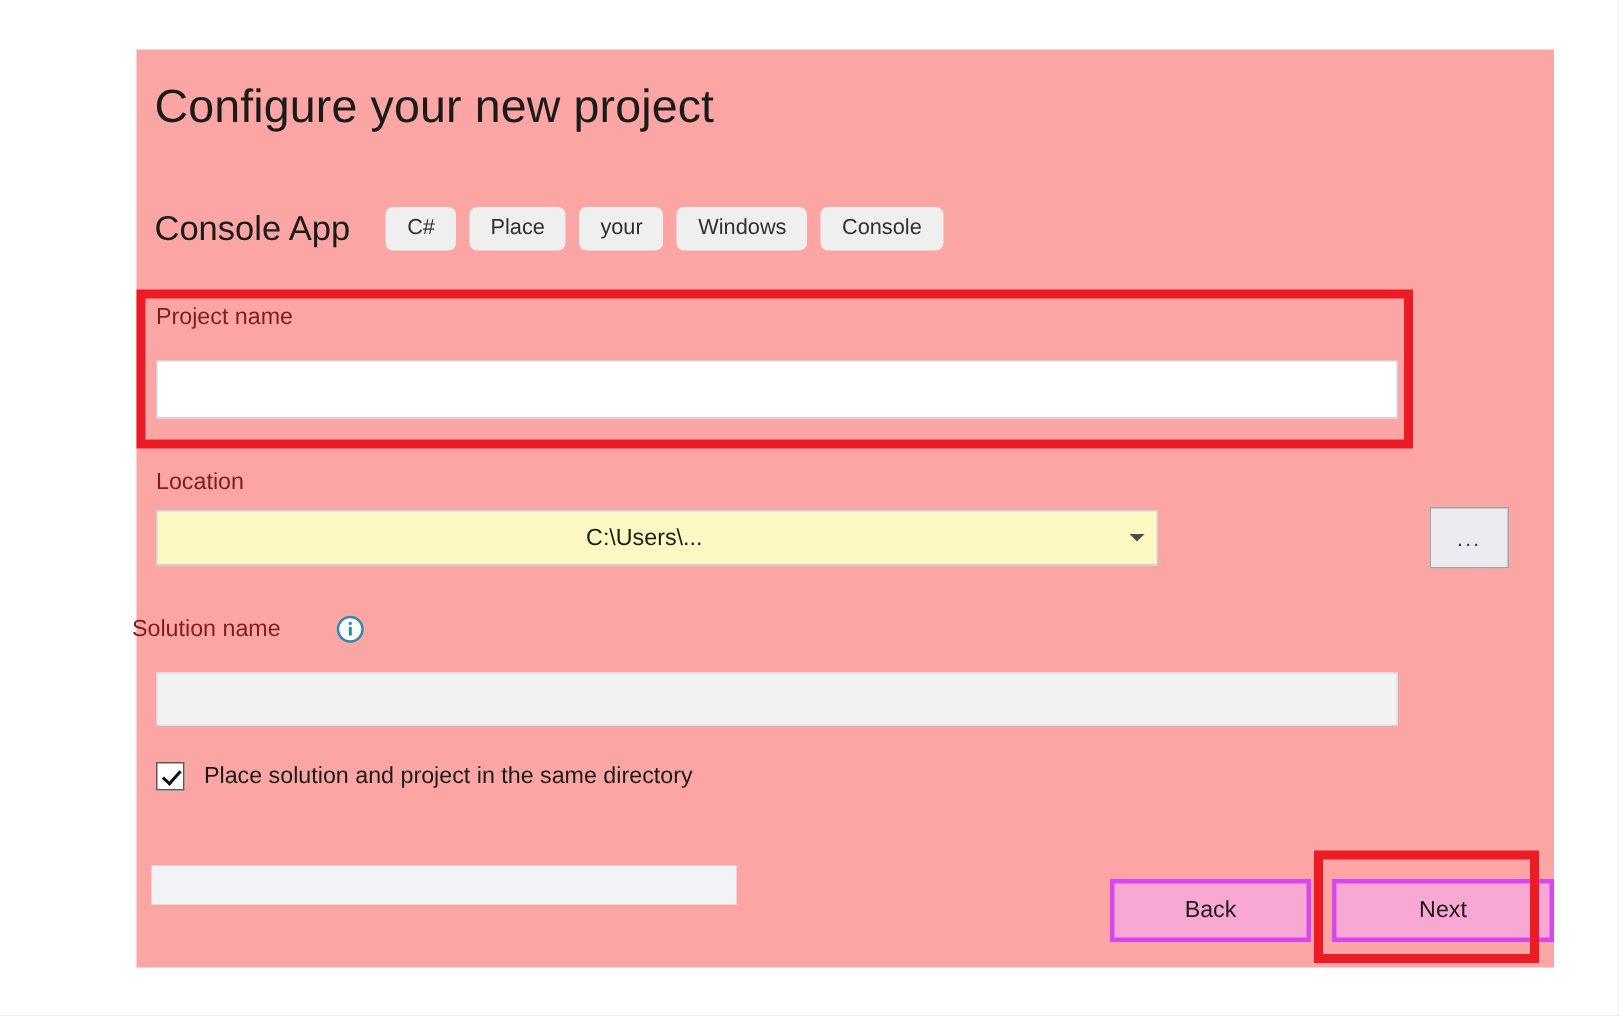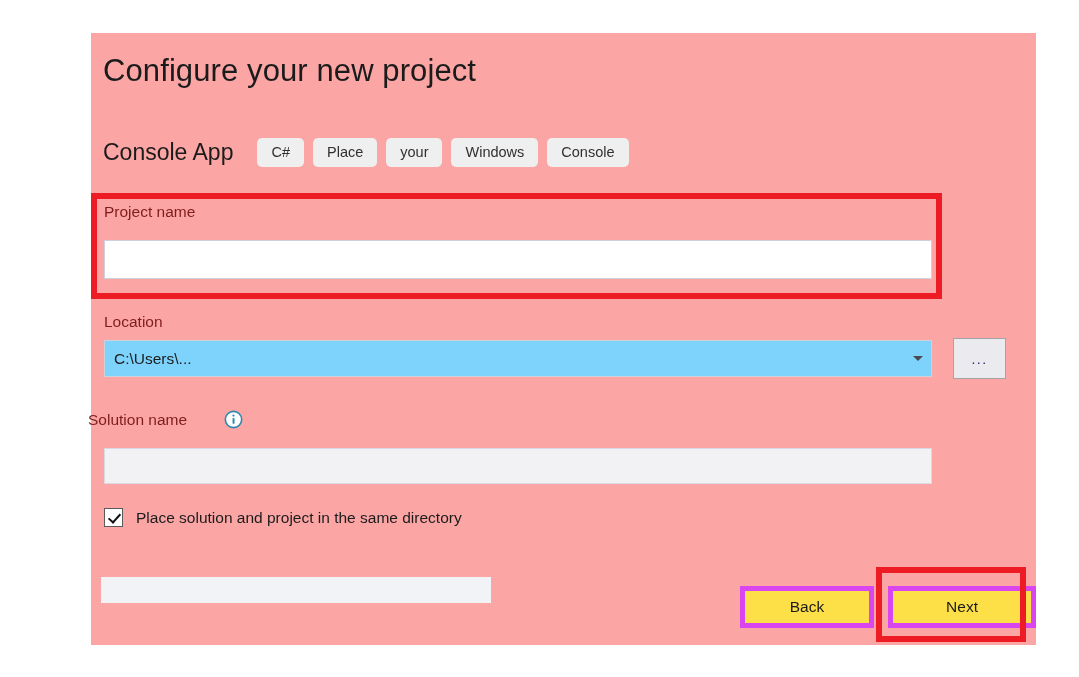--- a/index.html
+++ b/index.html
@@ -94,26 +94,27 @@
   #project-name-input {
     left: 104px; top: 240px;
     width: 828px; height: 39px;
   }
 
   
   #location-label { left: 104px; top: 303px; margin-top: 10px; }
   #location-combo {
     position: absolute;
     left: 104px; top: 340px;
-    width: 828px; height: 37px;
-    box-sizing: border-box;
-    background: #7dd3fc;
+    width: 668px; height: 37px;
+    box-sizing: border-box;
+    background: #fef9c3;
     border: 1px solid #cdd0dd;
     display: flex;
     align-items: center;
+    text-align: center;
   }
   #location-value {
     flex: 1;
     font-size: 15.5px;
     color: #1b1b1b;
     padding-left: 9px;
     white-space: nowrap;
     overflow: hidden;
   }
   #location-dropdown-arrow {
@@ -197,22 +198,22 @@
     position: absolute;
     left: 101px; top: 577px;
     width: 390px; height: 26px;
     background: #f2f3f6;
   }
 
   
   .dialog-button {
     position: absolute;
     box-sizing: border-box;
-    background: #fde047;
-    border: 5px solid #d946ef;
+    background: #f9a8d4;
+    border: 3px solid #d946ef;
     font-family: "Liberation Sans", sans-serif;
     font-size: 15.5px;
     color: #1b1b1b;
     display: flex;
     align-items: center;
     justify-content: center;
     cursor: default;
     padding: 16px;
   }
   #back-button { left: 740px; top: 586px; width: 134px; height: 42px; }

